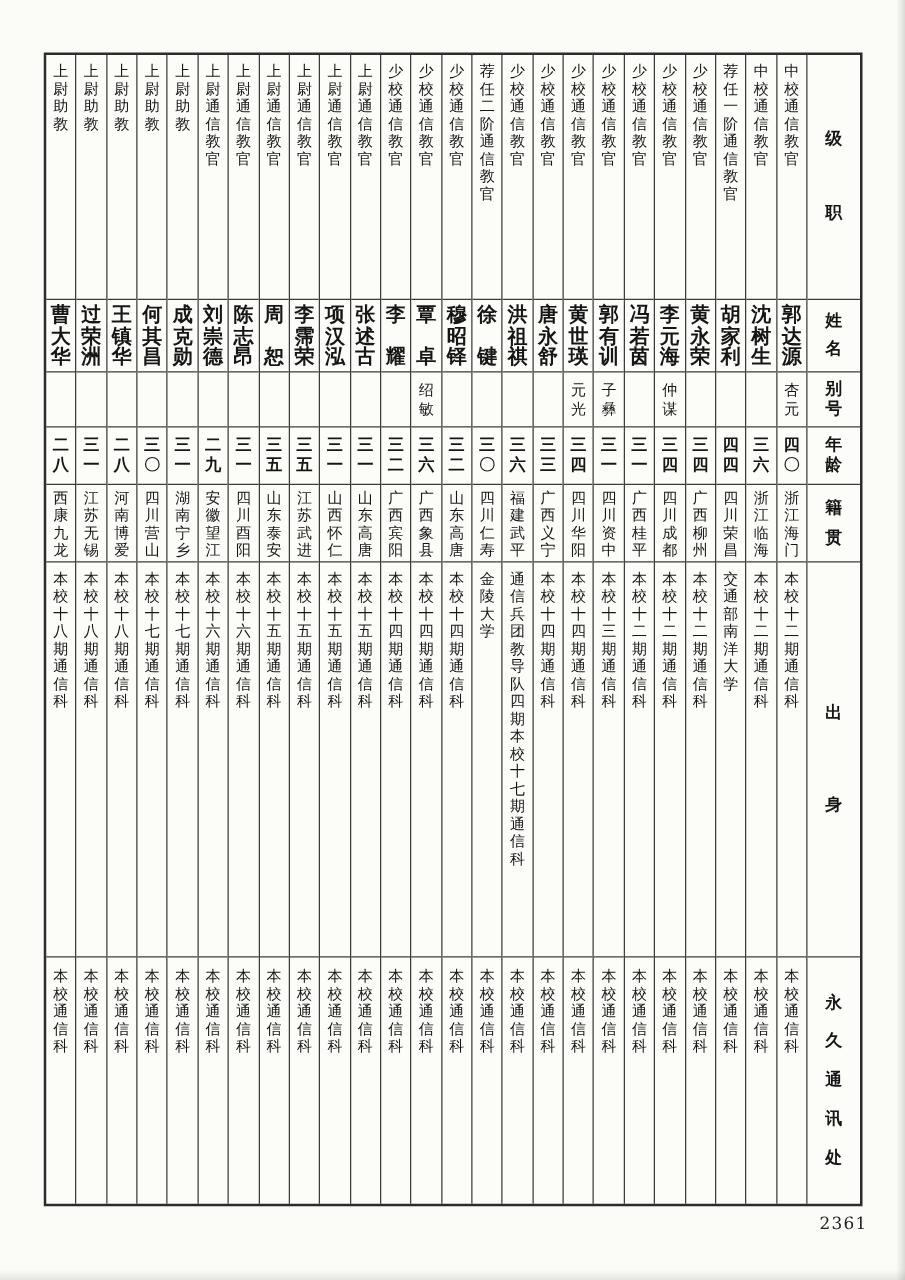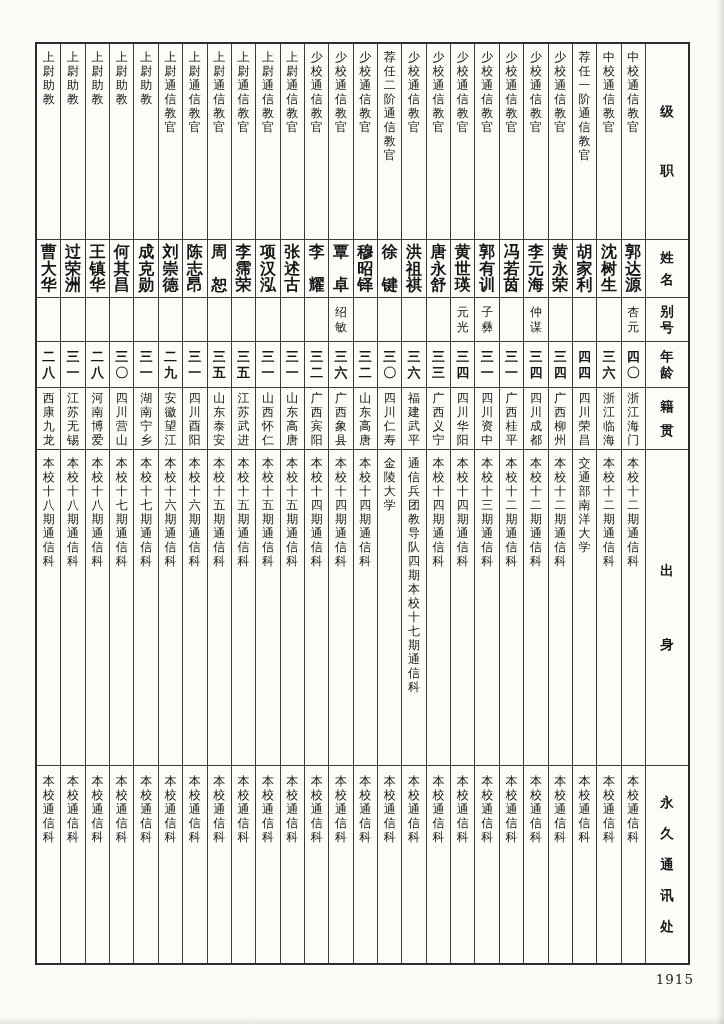--- a/index.html
+++ b/index.html
@@ -1209,16 +1209,16 @@
     <div class="cell address">
         <span>本</span>
         <span>校</span>
         <span>通</span>
         <span>信</span>
         <span>科</span>
       </div>
   </div>
 </div>
 
-<div class="page-number">1915</div>
+<div class="page-number">2361</div>
 
 <div class="scan-edge-right"></div>
 <div class="scan-edge-bottom"></div>
 
 </body></html>

